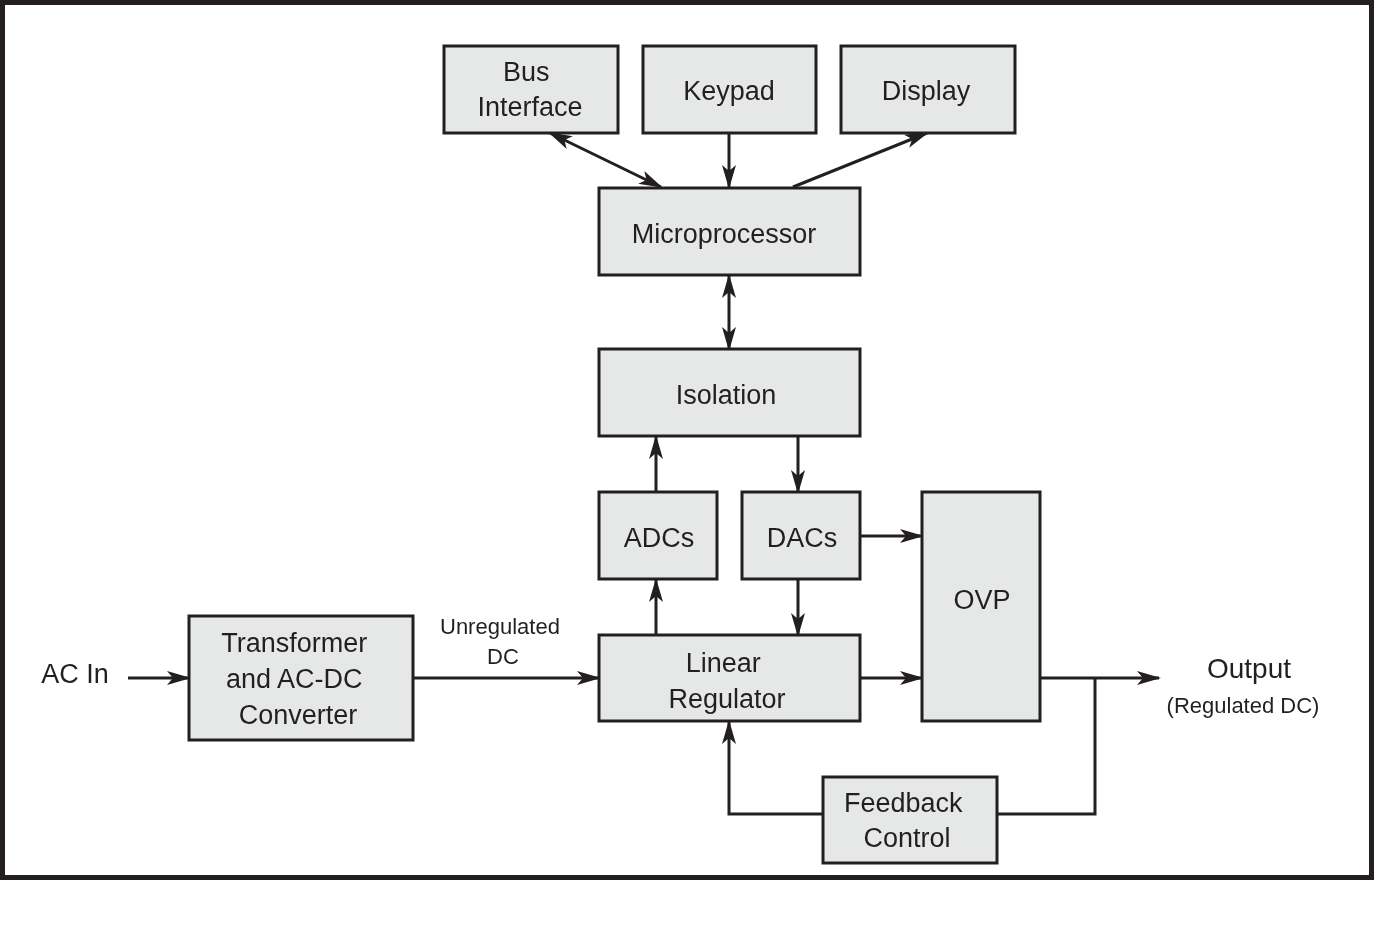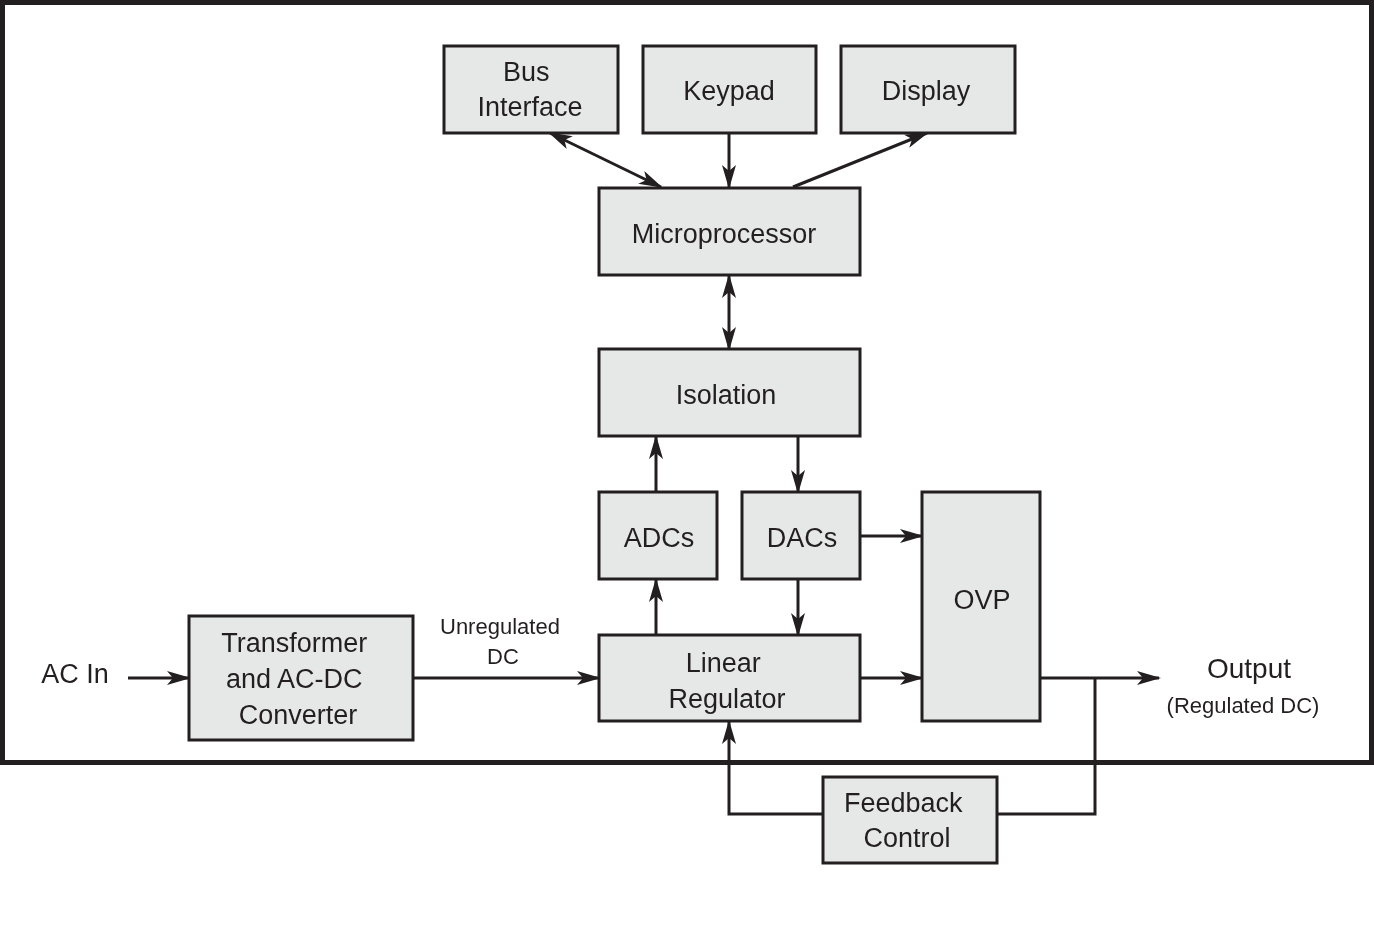--- a/index.html
+++ b/index.html
@@ -1,19 +1,19 @@
 <!DOCTYPE html>
 <html><head>
   <meta charset="utf-8">
   <style>
     html, body { margin: 0; padding: 0; background: #ffffff; }
     body { width: 1374px; height: 943px; overflow: hidden; }
     #canvas {
       position: relative;
-      width: 1374px; height: 765px;
+      width: 1374px; height: 880px;
       box-sizing: border-box;
       border: 5px solid #231f20;
       background: #ffffff;
     }
     #diagram { position: absolute; left: 0; top: 0; }
     .blk-rect { fill: #e6e8e7; stroke: #231f20; stroke-width: 3; }
     .wire { fill: none; stroke: #231f20; stroke-width: 3; }
     .blk-text {
       font-family: "Liberation Sans", sans-serif;
       font-size: 27px;

